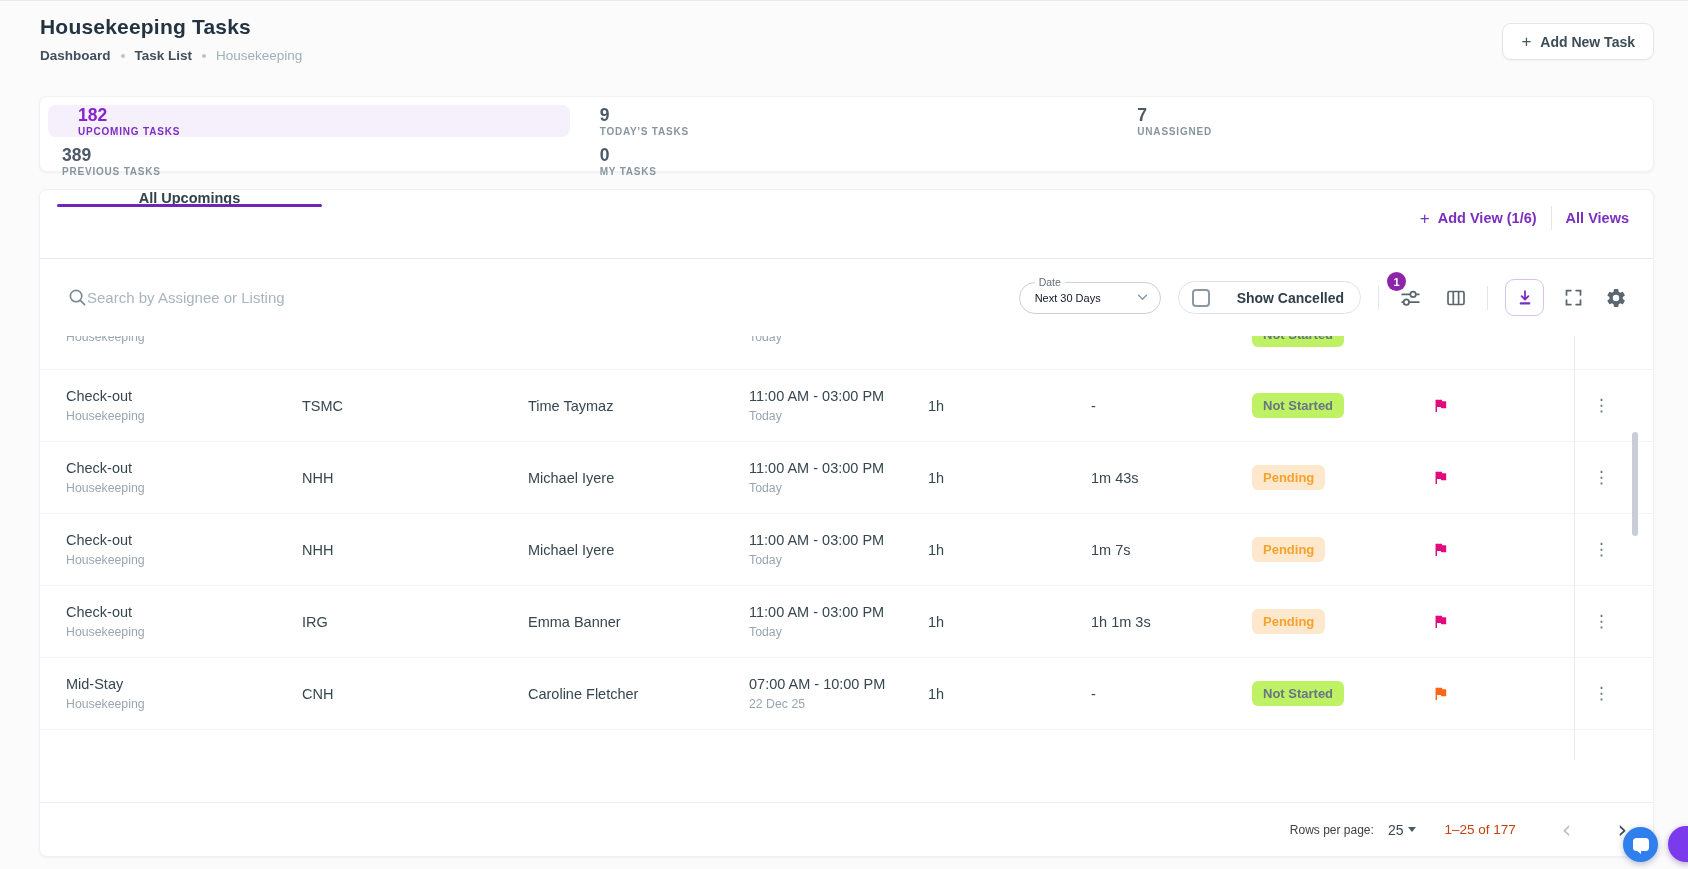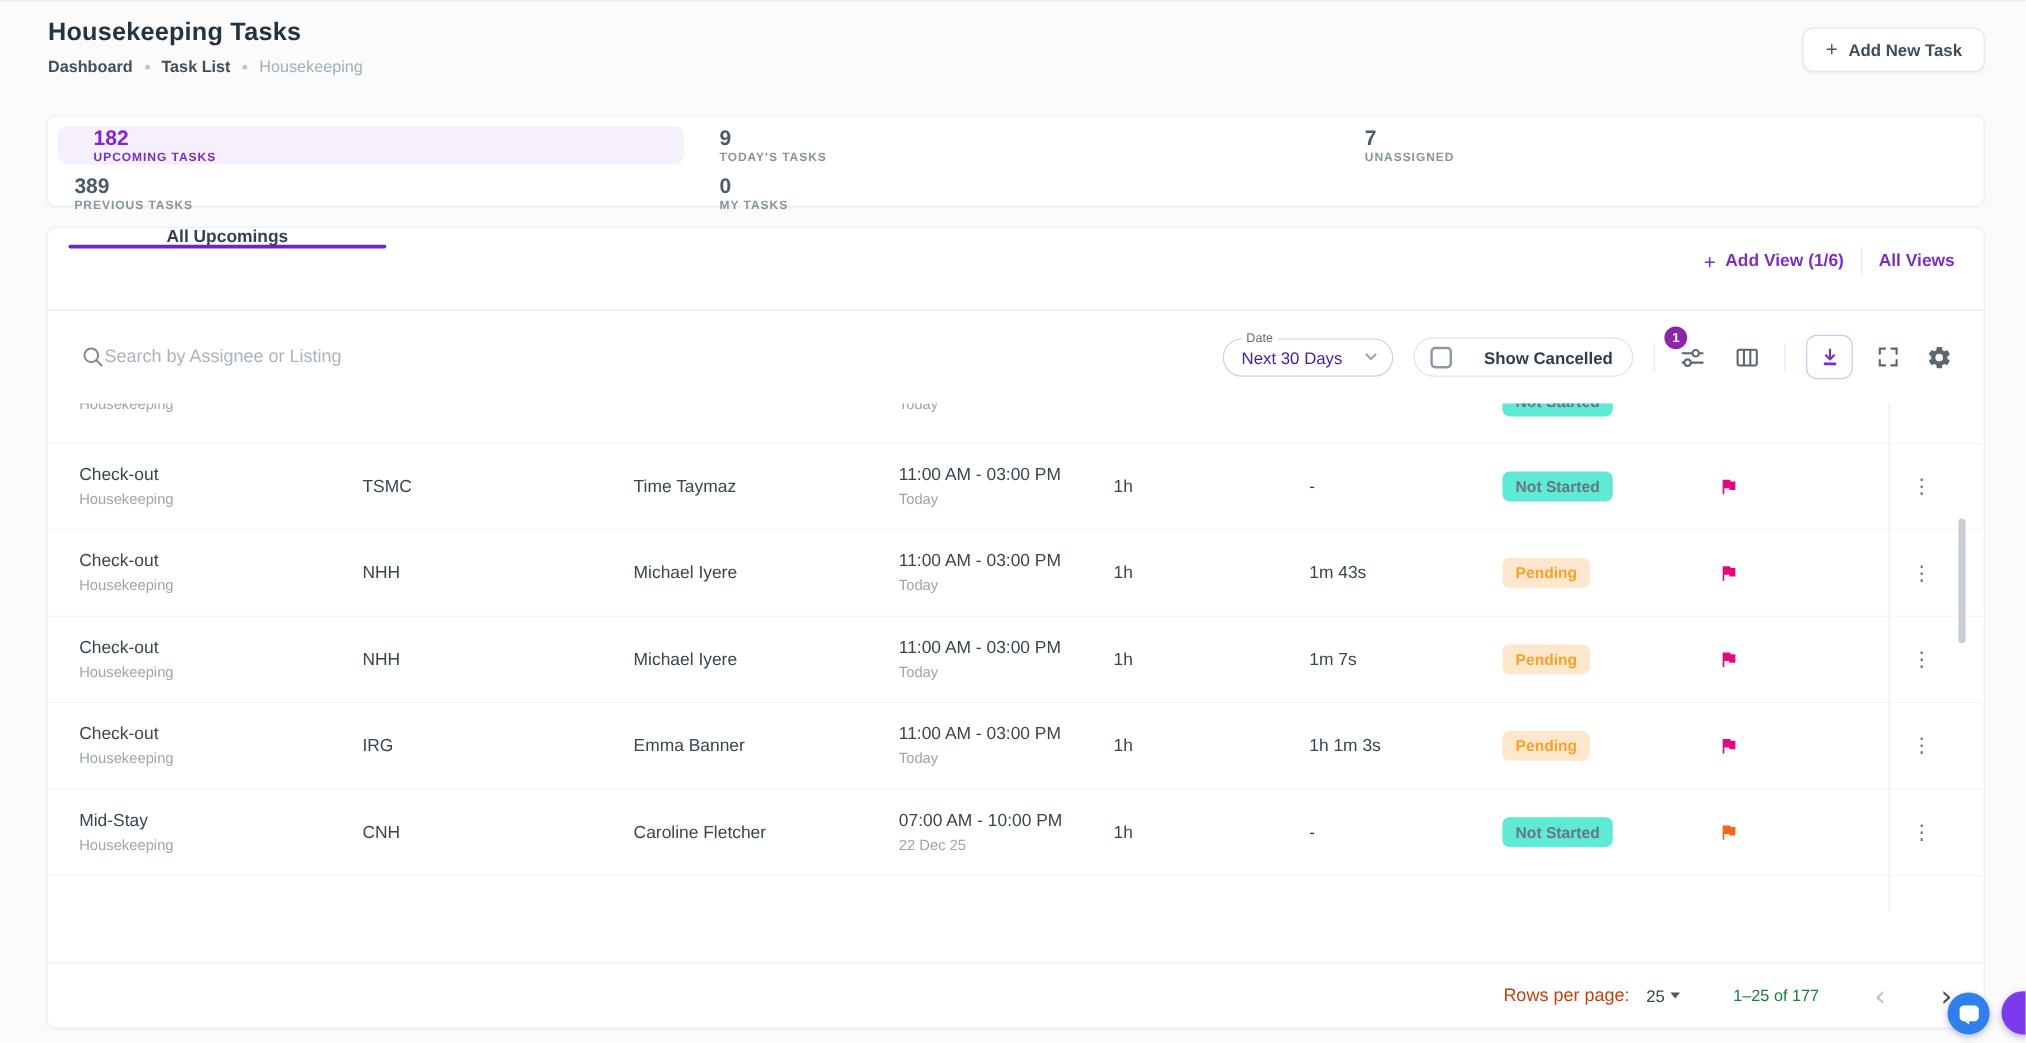--- a/index.html
+++ b/index.html
@@ -60,21 +60,21 @@
   .filter-row { height:77px; display:flex; align-items:center; padding:0 24px 0 28px; }
   .search-box { display:flex; align-items:center; width:520px; }
   .search-box input { border:none; outline:none; font-size:15px; color:#3a4a55; width:420px; font-family:inherit; background:transparent; }
   .search-box input::placeholder { color:#a9b5be; }
   .filter-right { margin-left:auto; display:flex; align-items:center; gap:17px; }
   .date-select {
     position:relative; width:142px; height:32px; border:1px solid #c9d2d9; border-radius:17px;
     display:flex; align-items:center; justify-content:space-between; padding:0 12px 0 15px; cursor:pointer; background:#fff;
   }
   .date-legend { position:absolute; top:-7px; left:15px; background:#fff; padding:0 4px; font-size:10.5px; color:#5f6d79; }
-  .date-value { font-size:14px; color:#4c1d95; }
+  .date-value { font-size:11px; color:#0f172a; }
   .pill-checkbox {
     height:33px; border:1px solid #dfe3e8; border-radius:17px; display:flex; align-items:center;
     gap:27px; padding:0 16px 0 13px; cursor:pointer; background:#fff;
   }
   .checkbox { width:18px; height:18px; border:2px solid #8a98a5; border-radius:4px; background:#fff; }
   .pill-label { font-size:14px; color:#2f3e4a; font-weight:600; }
   .icon-btn { position:relative; display:flex; align-items:center; justify-content:center; cursor:pointer; background:none; border:none; padding:2px; }
   .badge-dot {
     position:absolute; top:-11px; left:-9px; width:19px; height:19px; border-radius:50%;
     background:#8e24aa; color:#fff; font-size:11px; font-weight:700; display:flex; align-items:center; justify-content:center;
@@ -89,35 +89,35 @@
   .th { font-size:13.5px; color:#8b97a3; cursor:pointer; }
   .th-actions { padding-left:24px; }
   .table-body { position:relative; height:424px; overflow:hidden; }
   .actions-sep { position:absolute; top:0; bottom:0; left:1534px; width:1px; background:#e9ebef; }
   .row { height:72px; align-items:center; border-bottom:1px solid #f2f4f7; }
   .row-clipped { height:34px; overflow:hidden; border-bottom:1px solid #f2f4f7; }
   .row-clipped .row { transform:translateY(-38px); border-bottom:none; }
   .cell-main { font-size:14.5px; color:#37474f; }
   .cell-sub { font-size:12.3px; color:#9aa6b0; margin-top:5px; }
   .badge { display:inline-block; padding:5px 11px; border-radius:6px; font-size:13px; font-weight:600; }
-  .badge.not-started { background:#5eead4; color:#667683; }
+  .badge.not-started { background:#bef264; color:#667683; }
   .badge.pending { background:#fde8cd; color:#f6a22d; font-weight:700; }
   .flag-cell { display:flex; align-items:center; padding-left:2px; }
   .dots-cell { display:flex; justify-content:center; }
   .dots { font-size:17px; color:#68747f; cursor:pointer; letter-spacing:0; line-height:1; }
   .scroll-thumb { position:absolute; right:15px; top:96px; width:6px; height:104px; background:#c9ced6; border-radius:3px; }
   
   .pagination {
     margin-top:auto; height:54px; border-top:1px solid #eceef2;
     display:flex; align-items:center; justify-content:flex-end; gap:0; padding-right:26px;
   }
-  .rpp-label { font-size:15px; color:#c2410c; }
+  .rpp-label { font-size:12px; color:#404040; }
   .rpp-value { display:flex; align-items:center; gap:5px; margin-left:14px; font-size:14px; color:#37474f; cursor:pointer; }
   .caret-down { width:0; height:0; border-left:4px solid transparent; border-right:4px solid transparent; border-top:5px solid #4a5963; }
-  .range-label { font-size:13.5px; color:#15803d; margin-left:44px; }
+  .range-label { font-size:13.5px; color:#c2410c; margin-left:28px; }
   .pg-chevron { font-size:24px; line-height:1; margin-left:46px; cursor:pointer; font-family:"DejaVu Sans", sans-serif; }
   .pg-prev { color:#bcc4cb; }
   .pg-next { color:#3d4d58; }
   
   .chat-fab {
     position:absolute; right:30px; bottom:7px; width:35px; height:35px; border-radius:50%;
     background:#2f80ed; display:flex; align-items:center; justify-content:center;
     box-shadow:0 2px 6px rgba(20,40,90,.3); cursor:pointer; z-index:5;
   }
   .chat-glyph { width:16px; height:13px; background:#fff; border-radius:3.5px; position:relative; }

